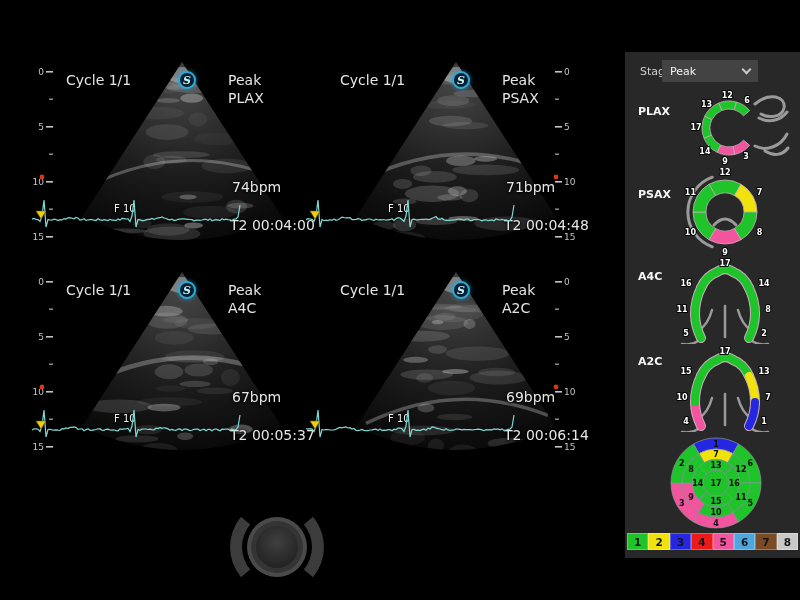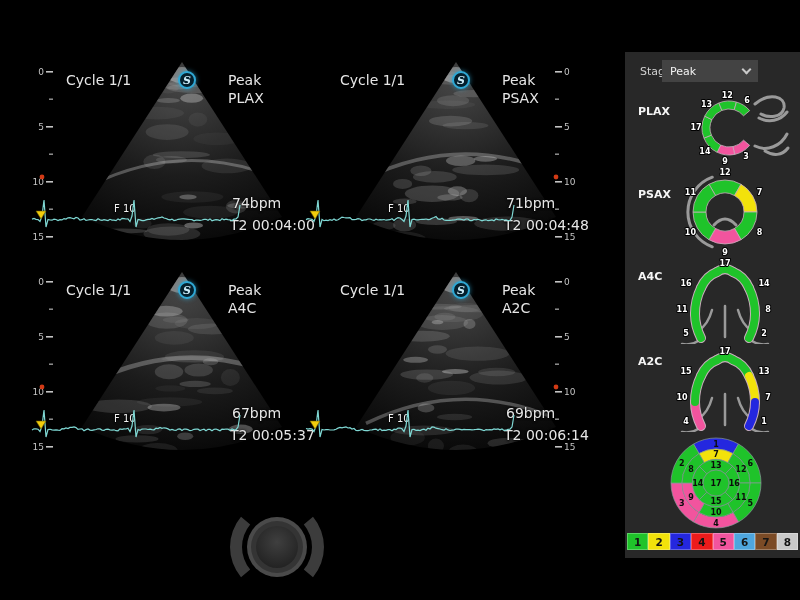--- a/index.html
+++ b/index.html
@@ -7,21 +7,21 @@
   body{width:800px;height:600px;font-family:"DejaVu Sans","Liberation Sans",sans-serif}
   #screen{position:relative;width:800px;height:600px;background:#000;overflow:hidden}
   .quadrant{position:absolute;width:260px;height:200px}
   svg.fan{position:absolute;left:0;top:0;width:260px;height:200px}
   svg.ecg{position:absolute;left:0;top:136px;width:240px;height:44px}
   .qtext{position:absolute;color:#e6e6e6;font-size:14px;white-space:nowrap;
          text-shadow:0 1px 2px #000,0 0 3px #000}
   .cycle{left:36px;top:15px}
   .peak{left:198px;top:15px}
   .view{left:198px;top:33px}
-  .bpm{left:202px;top:138px}
+  .bpm{left:202px;top:122px}
   .time{left:200px;top:160px}
   .freq{left:84px;top:146px;font-size:10px;color:#f2f2f2}
   .logo{position:absolute;left:148px;top:14px;width:18px;height:18px;border-radius:50%;
         border:2px solid #2fa8d5;background:#04202e;color:#cfeefa;
         font:italic 700 11px "DejaVu Serif","Liberation Serif",serif;
         display:flex;align-items:center;justify-content:center;
         box-shadow:0 0 5px rgba(47,168,213,.7)}
   svg.ruler{position:absolute;width:26px;height:190px}
   #trackball{position:absolute;left:215px;top:511px;width:124px;height:72px}
   .panel{position:absolute;left:625px;top:52px;width:175px;height:506px;background:#282828}

